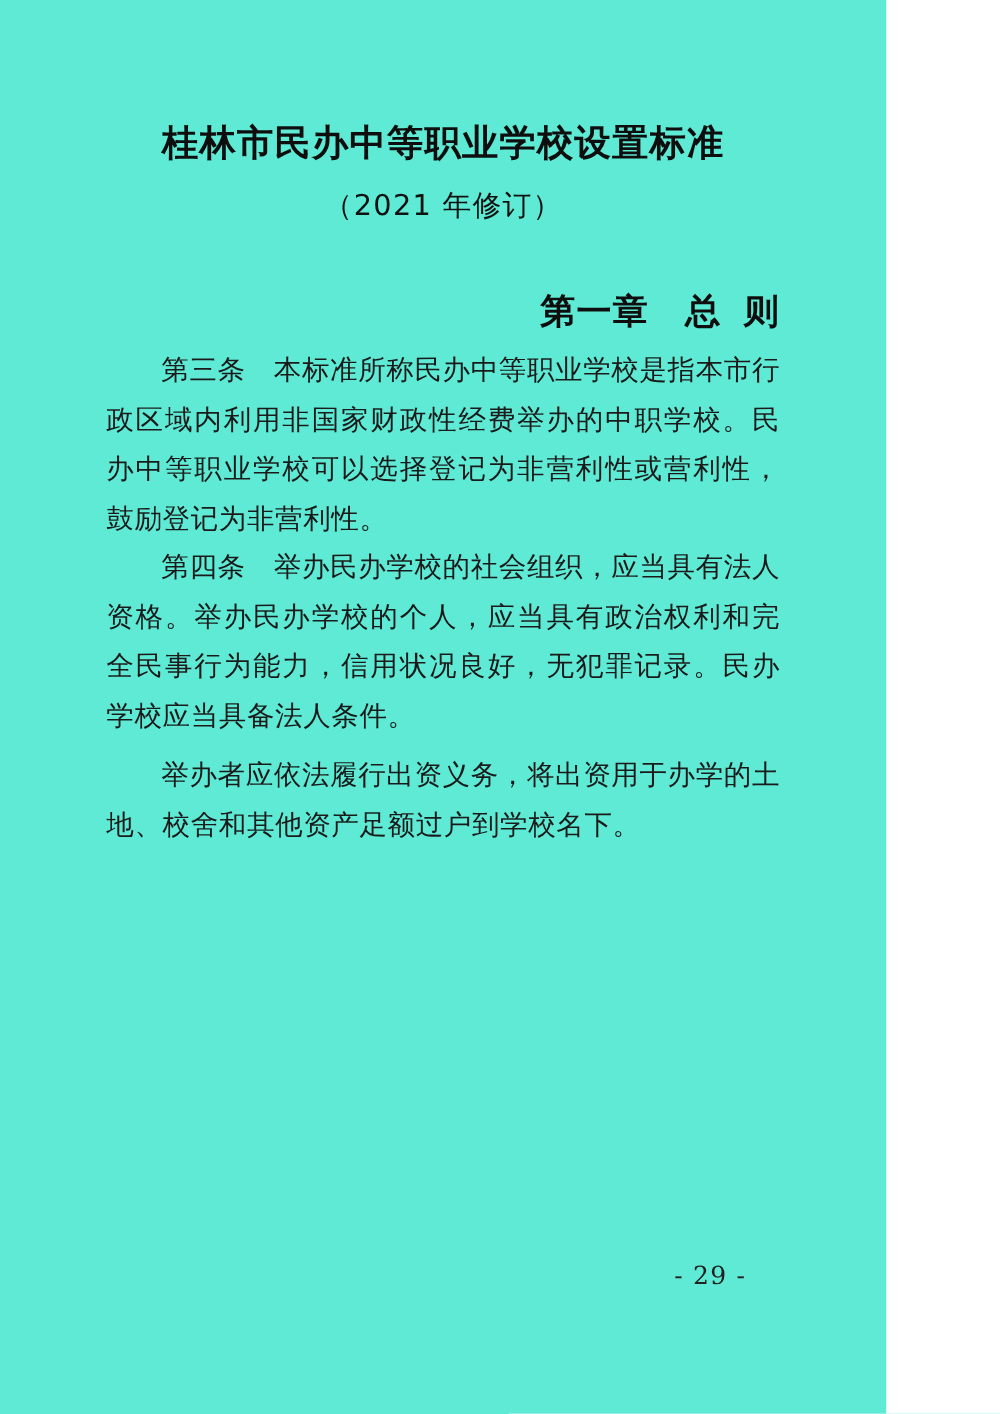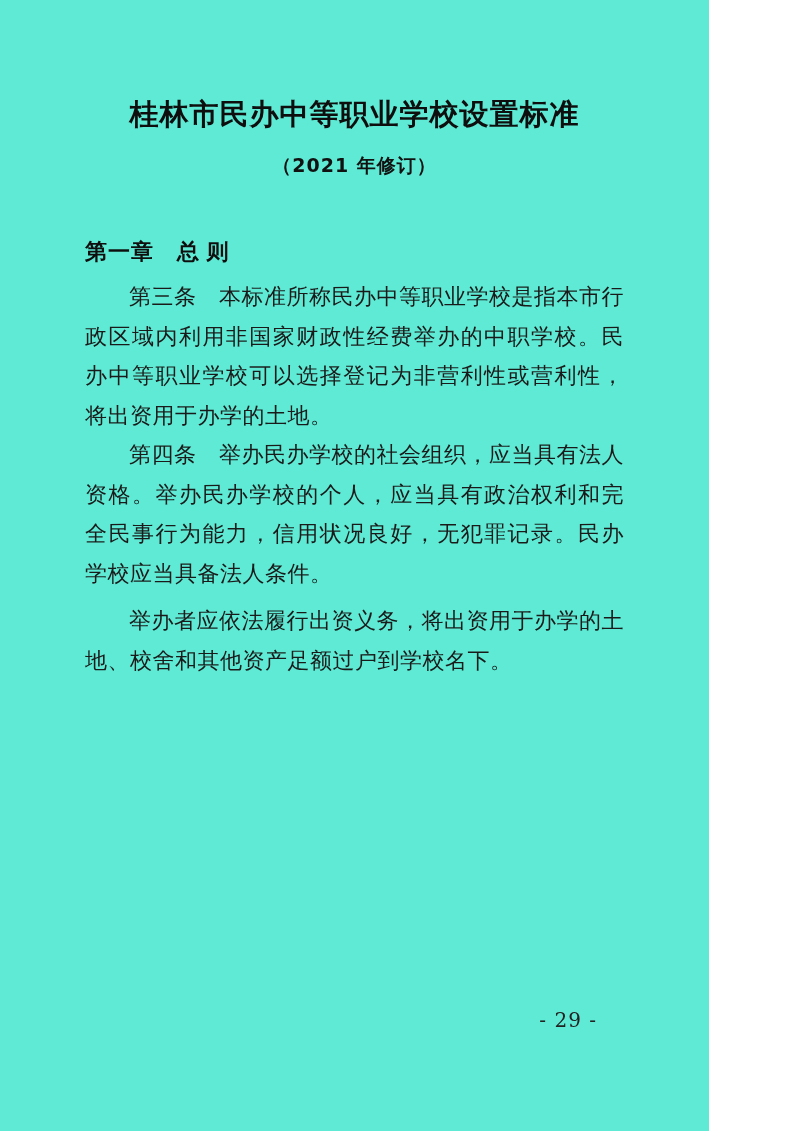--- a/index.html
+++ b/index.html
@@ -26,31 +26,31 @@
     font-weight: 700;
     font-size: 29px;
     line-height: 36px;
     color: #0e0e0e;
     letter-spacing: 1px;
   }
   .doc-subtitle {
     margin: 18px 0 0 0;
     text-align: center;
     font-family: "DejaVu Sans", sans-serif;
-    font-weight: 700;
-    font-size: 19px;
+    font-weight: 400;
+    font-size: 23px;
     line-height: 30px;
     color: #111;
     letter-spacing: 1px;
   }
   .chapter-heading {
-    text-align: left;
-    font-family: Liberation Serif, serif;
+    text-align: right;
+    font-family: Liberation Mono, monospace;
     font-weight: 700;
-    font-size: 22px;
+    font-size: 28px;
     line-height: 39px;
     color: #0e0e0e;
     margin: 0;
     letter-spacing: 1px;
   }
   .chapter-heading.first {
     margin-top: 52px;
     margin-bottom: 6px;
   }
   .chapter-heading.second {
@@ -86,21 +86,21 @@
   <div class="content">
 
     <h1 class="doc-title">桂林市民办中等职业学校设置标准</h1>
 
     <div class="doc-subtitle">（2021 年修订）</div>
 
     <h2 class="chapter-heading first">第一章　总 则</h2>
 
 
 
-    <p class="para">第三条　本标准所称民办中等职业学校是指本市行政区域内利用非国家财政性经费举办的中职学校。民办中等职业学校可以选择登记为非营利性或营利性，将出资用于办学的土地。</p>
+    <p class="para">第三条　本标准所称民办中等职业学校是指本市行政区域内利用非国家财政性经费举办的中职学校。民办中等职业学校可以选择登记为非营利性或营利性，鼓励登记为非营利性。</p>
 
 
     <p class="para">第四条　举办民办学校的社会组织，应当具有法人资格。举办民办学校的个人，应当具有政治权利和完全民事行为能力，信用状况良好，无犯罪记录。民办学校应当具备法人条件。</p>
 
     <p class="para subpara">举办者应依法履行出资义务，将出资用于办学的土地、校舍和其他资产足额过户到学校名下。</p>
 
   </div>
 
   <div class="page-number">- 29 -</div>
 </div>

